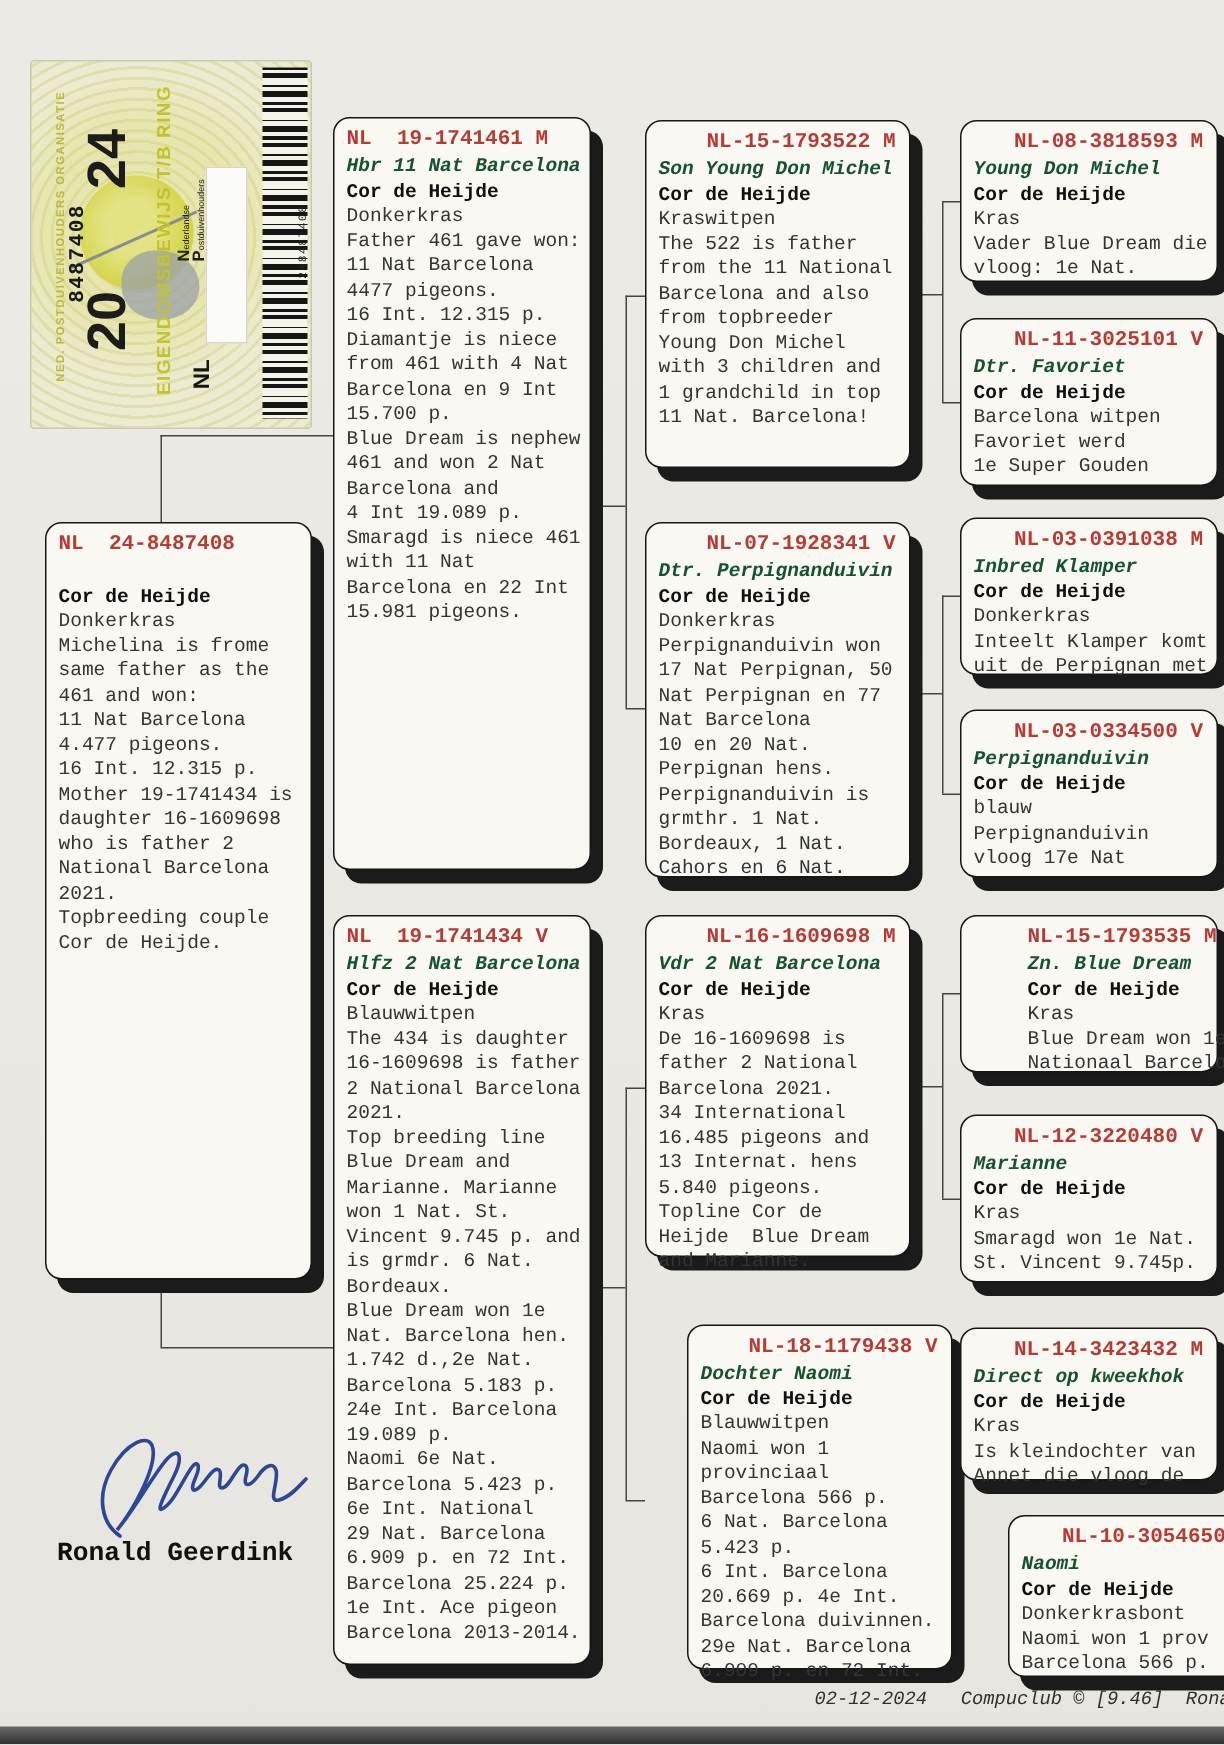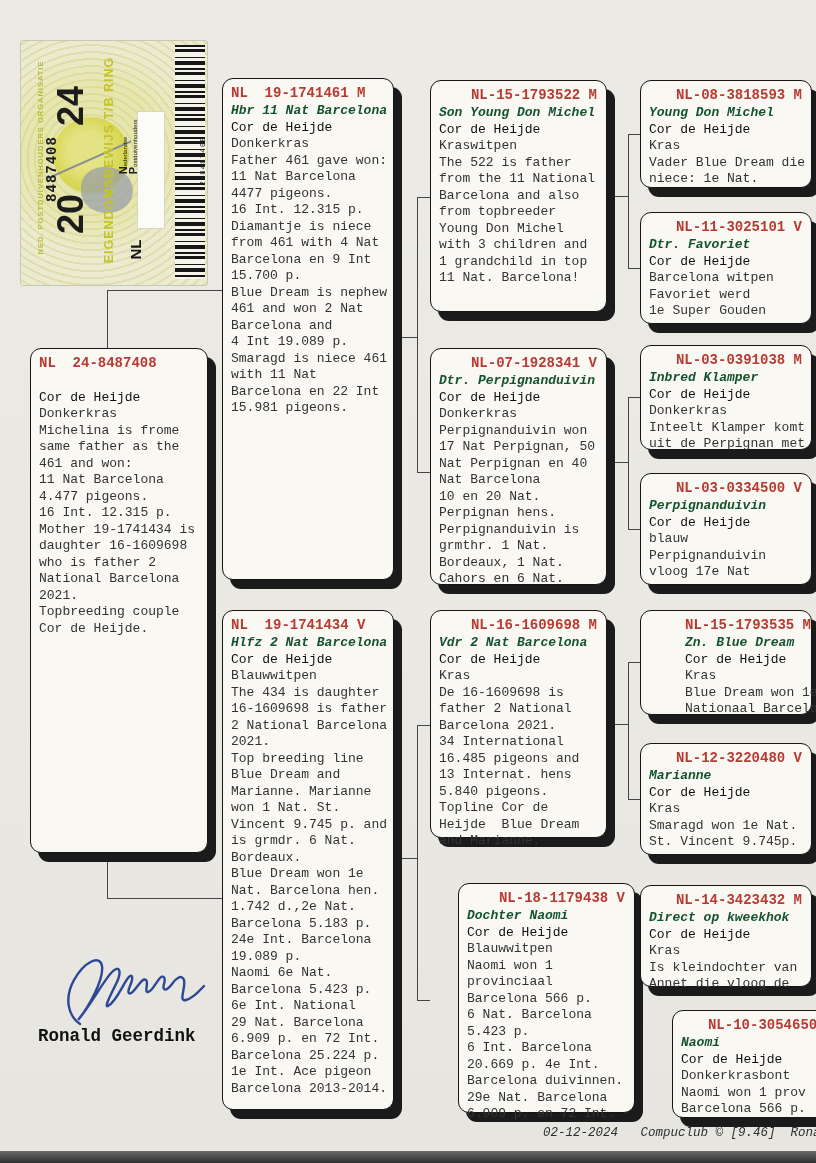--- a/index.html
+++ b/index.html
@@ -16,21 +16,21 @@
   
   .pbox{
     position:absolute; box-sizing:border-box;
     background:#f9f8f3; border:1.5px solid #161616; border-radius:11px;
     box-shadow:8px 9px 0 0 #1b1b1b;
     padding:5px 4px 4px 8px;
   }
   .ring{font-weight:bold; font-size:14px; color:#b73b33; white-space:pre; line-height:18px;}
   .ring-right{text-align:right; padding-right:5px;}
   .btitle{font-weight:bold; font-style:italic; font-size:13px; color:#14532d; line-height:17px; min-height:17px; white-space:pre;}
-  .breeder{font-weight:normal; font-size:13px; color:#101010; line-height:17px; white-space:pre;}
+  .breeder{font-weight:bold; font-size:13px; color:#101010; line-height:17px; white-space:pre;}
   .blines .bl{font-size:13px; color:#333; line-height:16.5px; white-space:pre;}
   
   .conn{position:absolute; background:#454545;}
   
   #sticker{
     position:absolute; left:20px; top:40px; width:186px; height:244px;
     background:
       radial-gradient(circle at 40% 45%, rgba(214,214,80,.25) 0 38%, rgba(214,214,80,0) 60%),
       repeating-radial-gradient(circle at 38% 48%, rgba(190,190,100,.28) 0 2px, rgba(240,239,214,0) 2px 7px),
       #ecebcf;
@@ -237,21 +237,21 @@
   </div>
 
   <div class="pbox" style="left:430px;top:348px;width:177px;height:237px;">
     <div class="ring ring-right">NL-07-1928341 V</div>
     <div class="btitle">Dtr. Perpignanduivin</div>
     <div class="breeder">Cor de Heijde</div>
     <div class="blines">
         <div class="bl">Donkerkras</div>
         <div class="bl">Perpignanduivin won</div>
         <div class="bl">17 Nat Perpignan, 50</div>
-        <div class="bl">Nat Perpignan en 40</div>
+        <div class="bl">Nat Perpignan en 77</div>
         <div class="bl">Nat Barcelona</div>
         <div class="bl">10 en 20 Nat.</div>
         <div class="bl">Perpignan hens.</div>
         <div class="bl">Perpignanduivin is</div>
         <div class="bl">grmthr. 1 Nat.</div>
         <div class="bl">Bordeaux, 1 Nat.</div>
         <div class="bl">Cahors en 6 Nat.</div>
       </div>
   </div>
 
@@ -293,21 +293,21 @@
       </div>
   </div>
 
   <div class="pbox" style="left:640px;top:80px;width:172px;height:108px;">
     <div class="ring ring-right">NL-08-3818593 M</div>
     <div class="btitle">Young Don Michel</div>
     <div class="breeder">Cor de Heijde</div>
     <div class="blines">
         <div class="bl">Kras</div>
         <div class="bl">Vader Blue Dream die</div>
-        <div class="bl">niece: 1e Nat.</div>
+        <div class="bl">vloog: 1e Nat.</div>
       </div>
   </div>
 
   <div class="pbox" style="left:640px;top:212px;width:172px;height:112px;">
     <div class="ring ring-right">NL-11-3025101 V</div>
     <div class="btitle">Dtr. Favoriet</div>
     <div class="breeder">Cor de Heijde</div>
     <div class="blines">
         <div class="bl">Barcelona witpen</div>
         <div class="bl">Favoriet werd</div>

